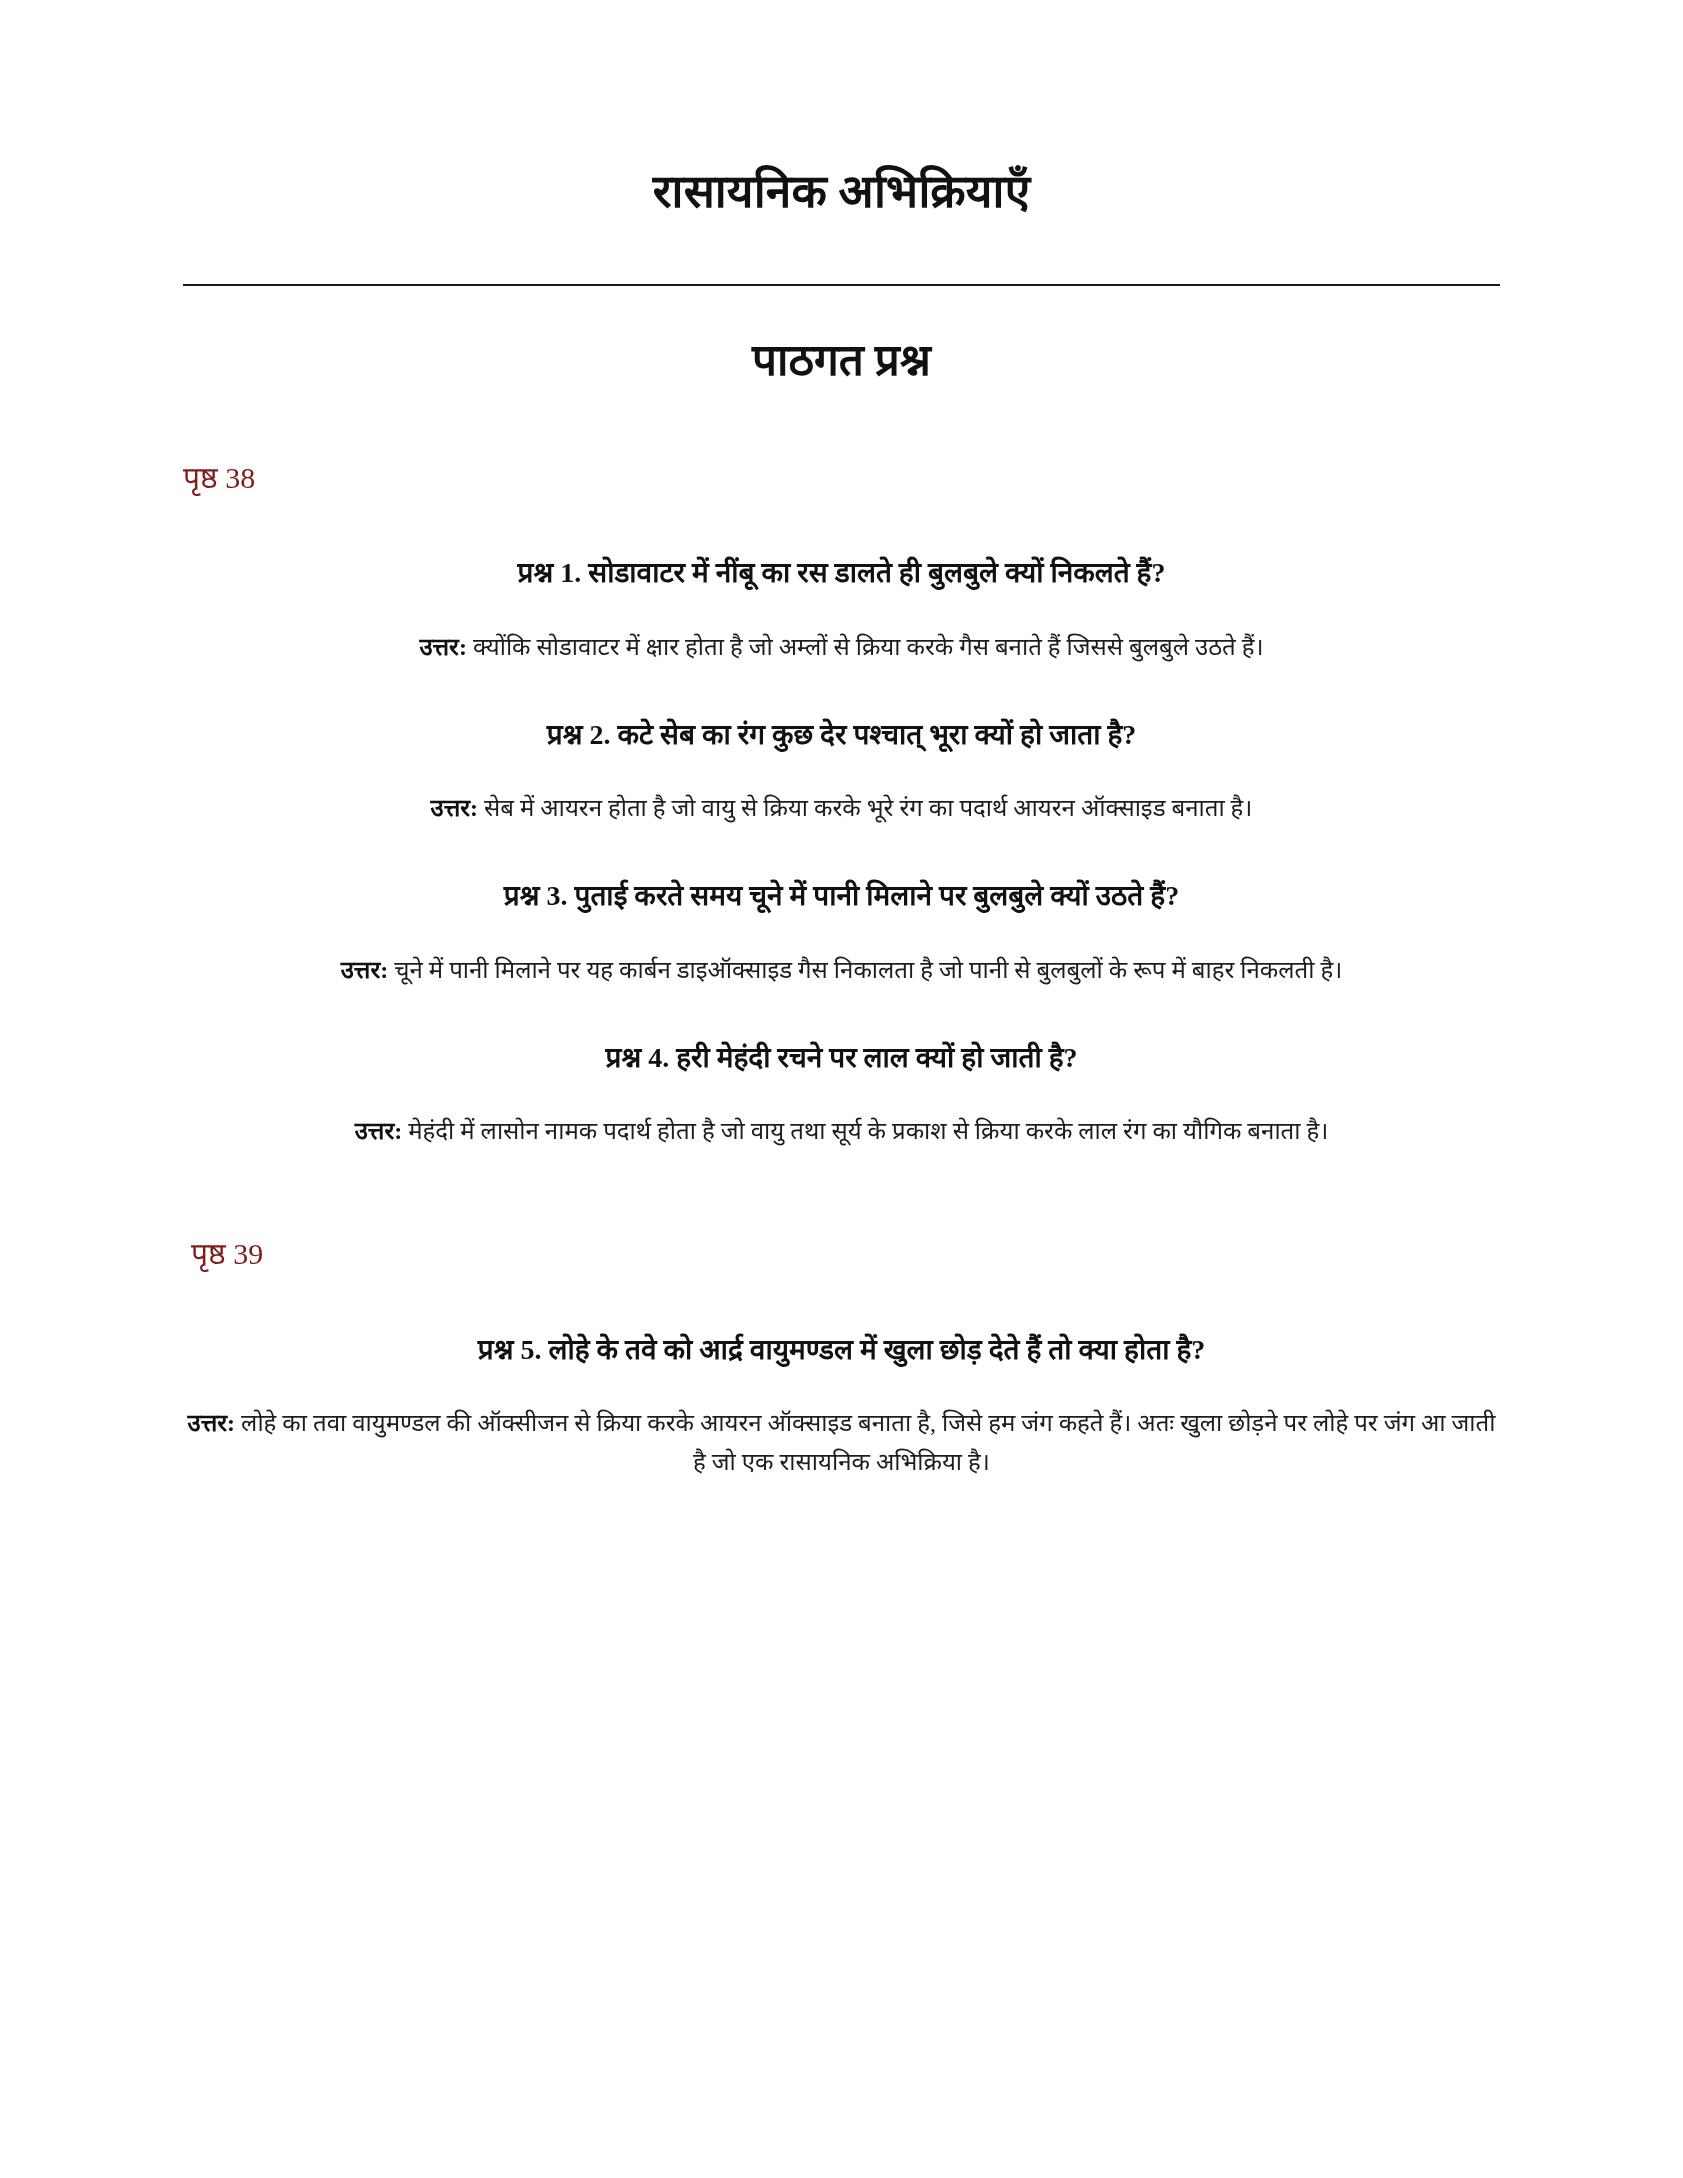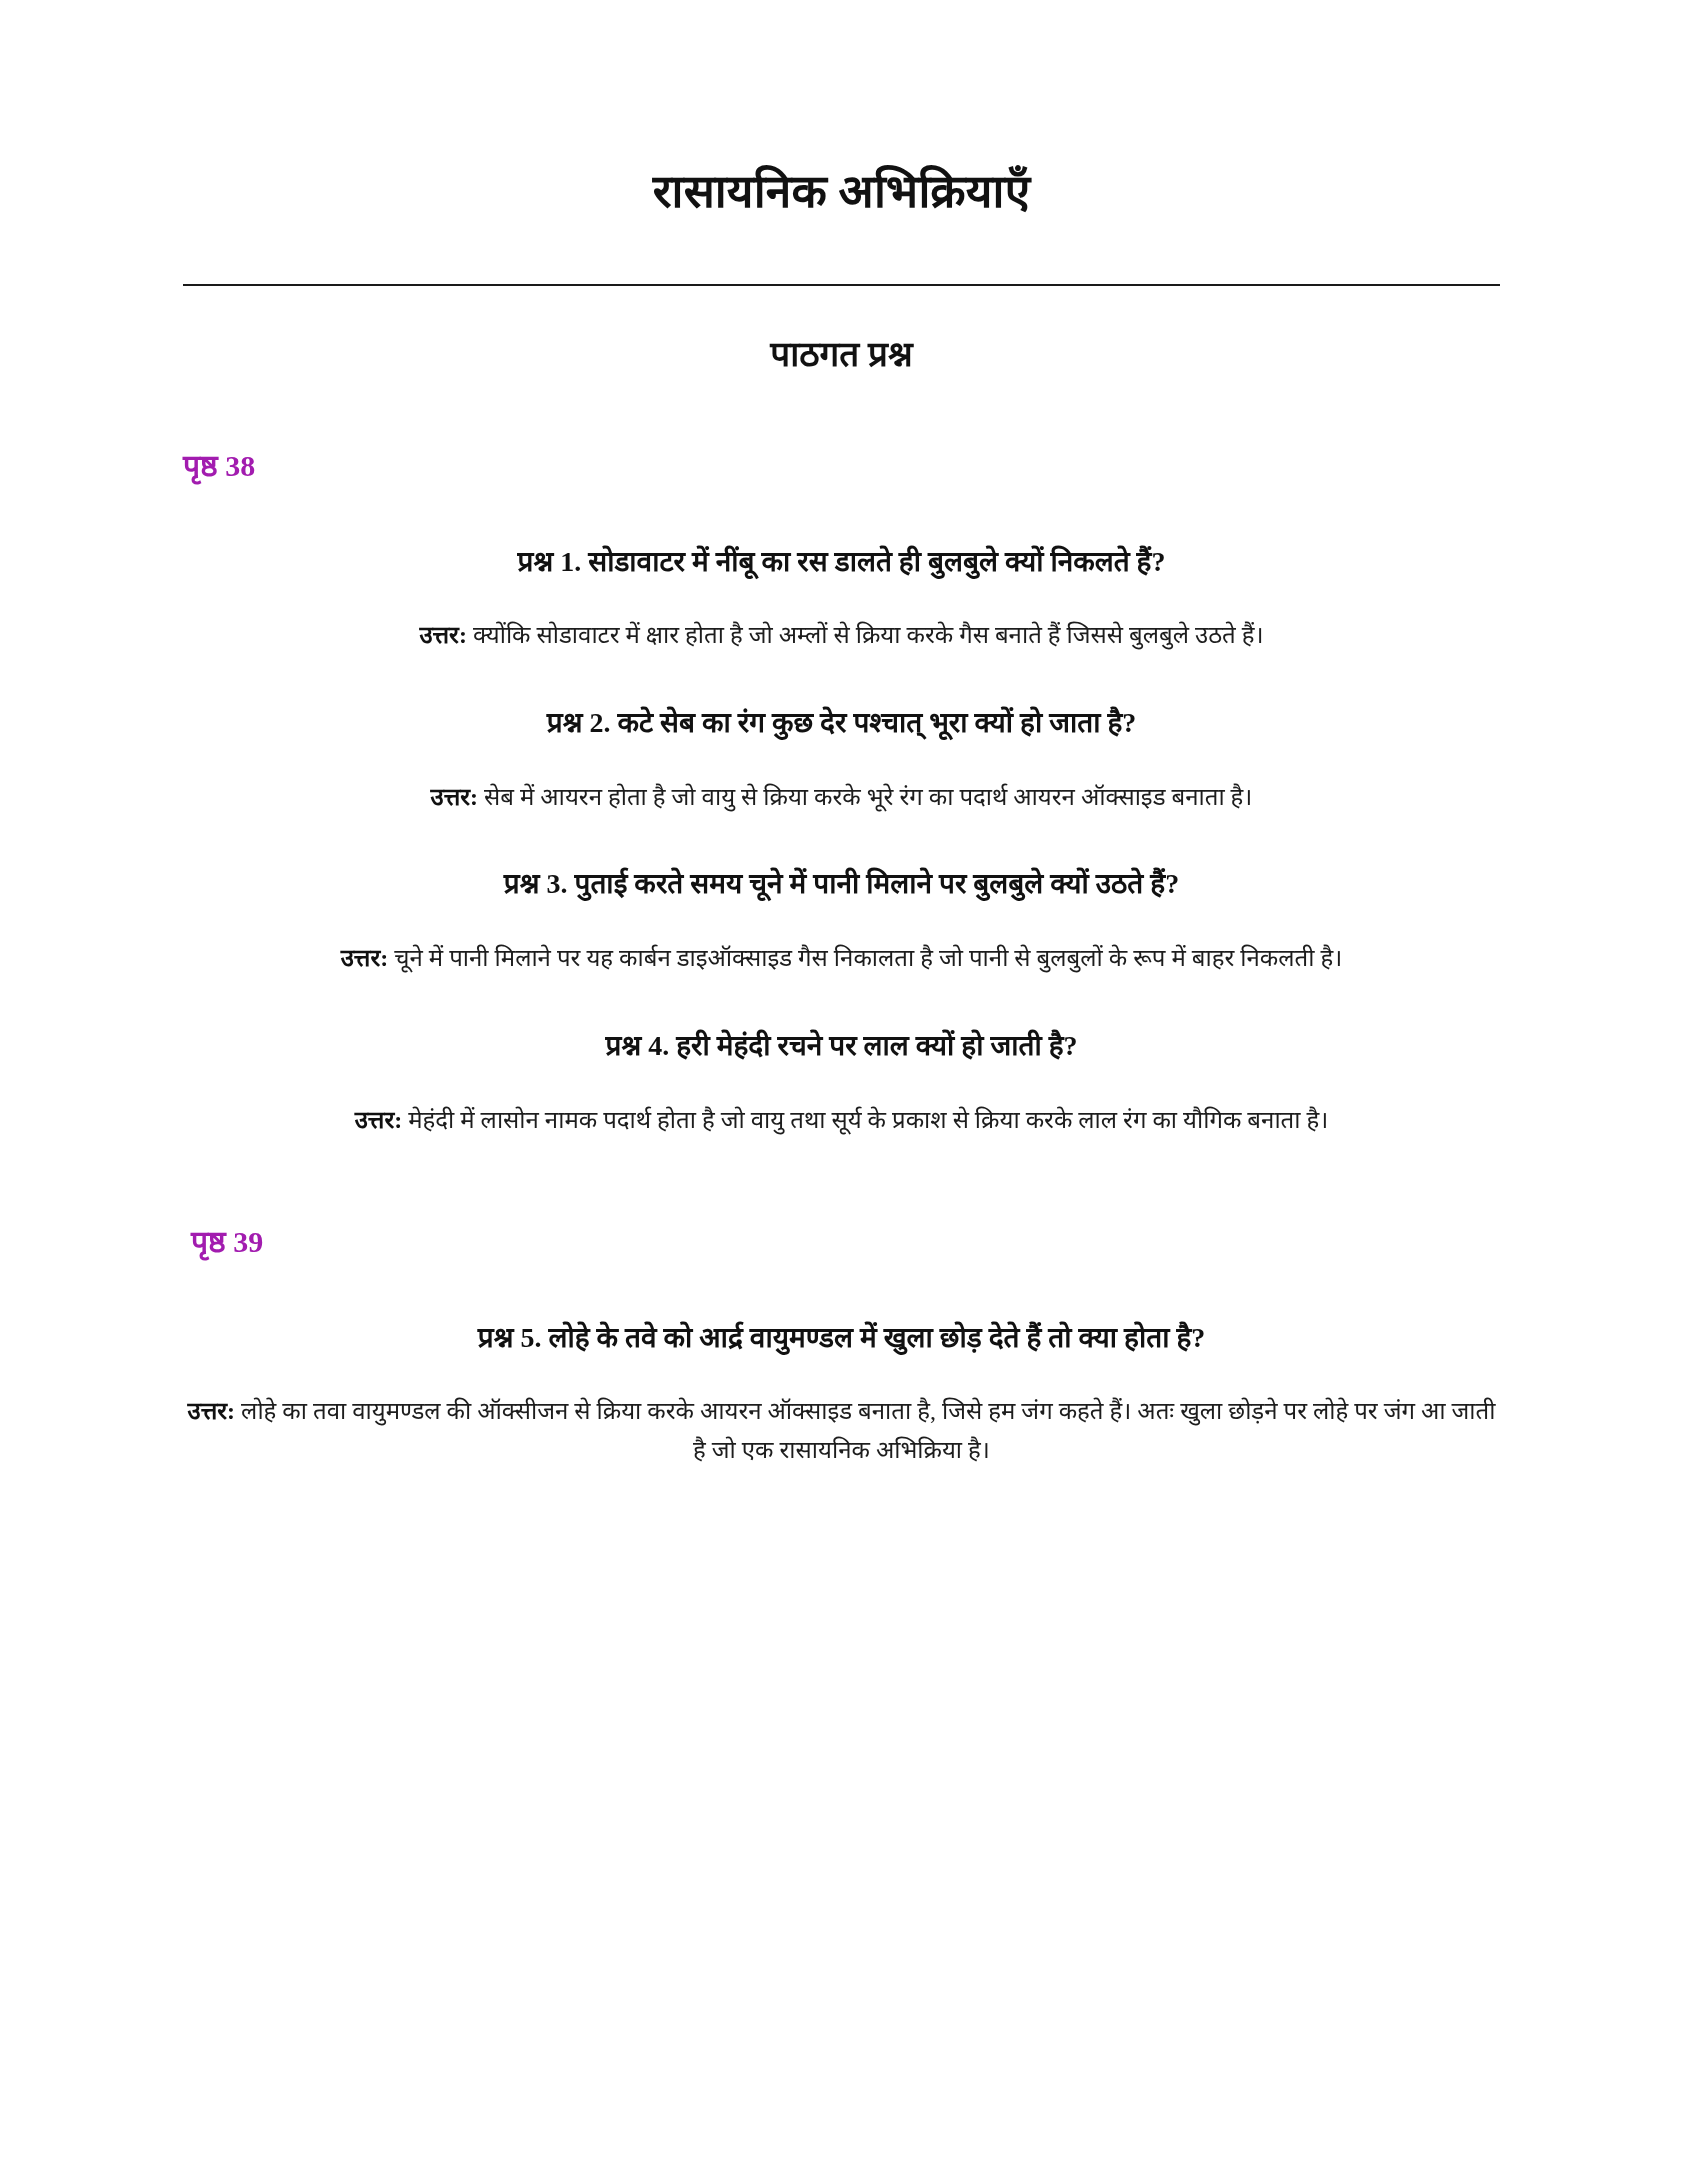--- a/index.html
+++ b/index.html
@@ -47,33 +47,33 @@
     border: 0;
     border-top: 2.5px solid #1a1a1a;
     margin: 63px 0 0 0;
     width: 100%;
   }
 
   
   .section-title {
     text-align: center;
     font-weight: 700;
-    font-size: 35px;
+    font-size: 44px;
     line-height: 1.3;
     margin: 46px 0 0 0;
     color: #111111;
   }
 
   
   .page-marker {
-    font-weight: 700;
+    font-weight: 400;
     font-size: 30px;
     line-height: 1.35;
     margin: 69px 0 0 0;
-    color: #a21caf;
+    color: #7f1d1d;
   }
   .page-marker.second {
     margin-top: 83px;
     margin-left: 8px;
   }
 
   
   .qa-block {
     margin: 0;
     text-align: center;

